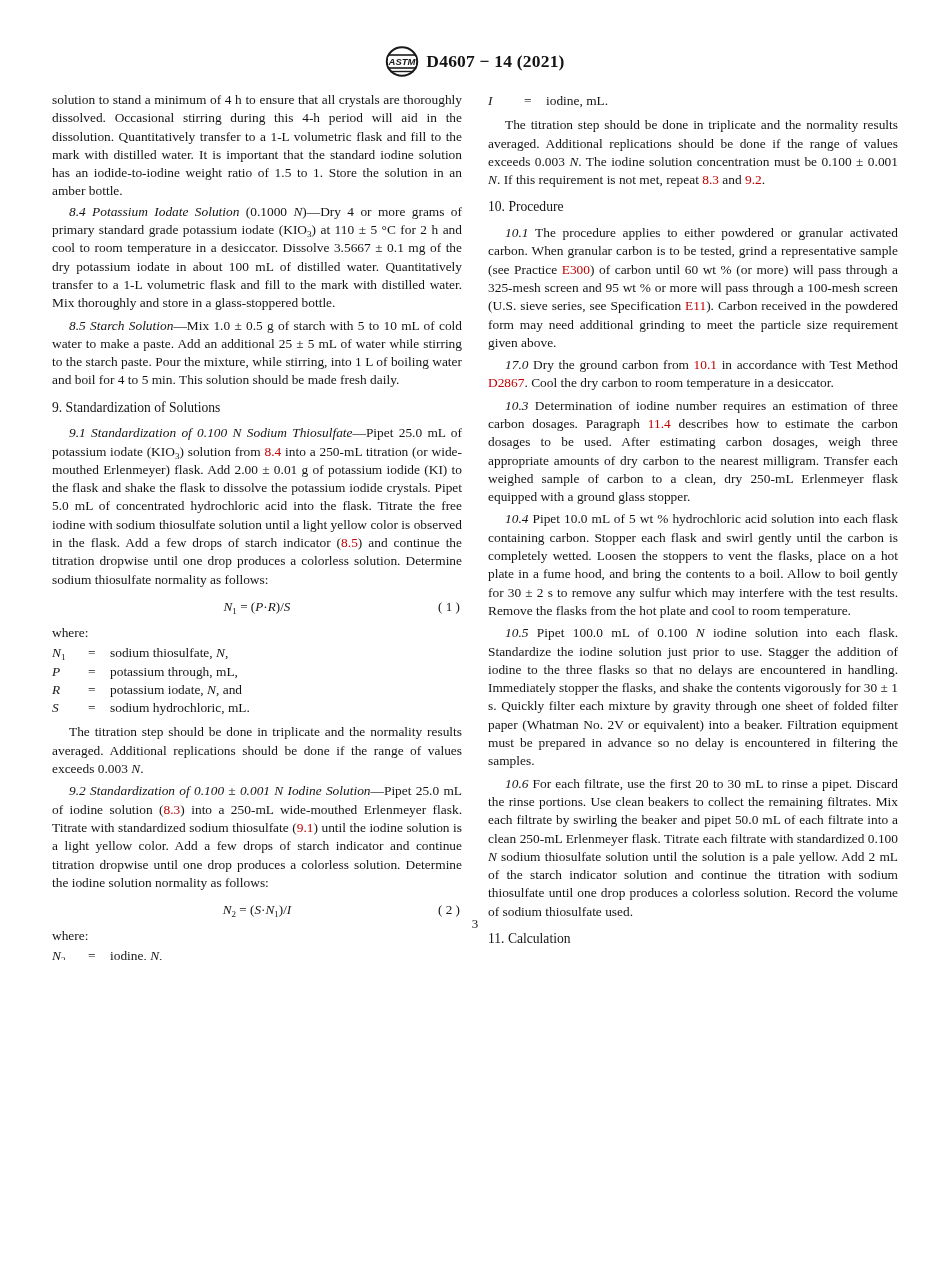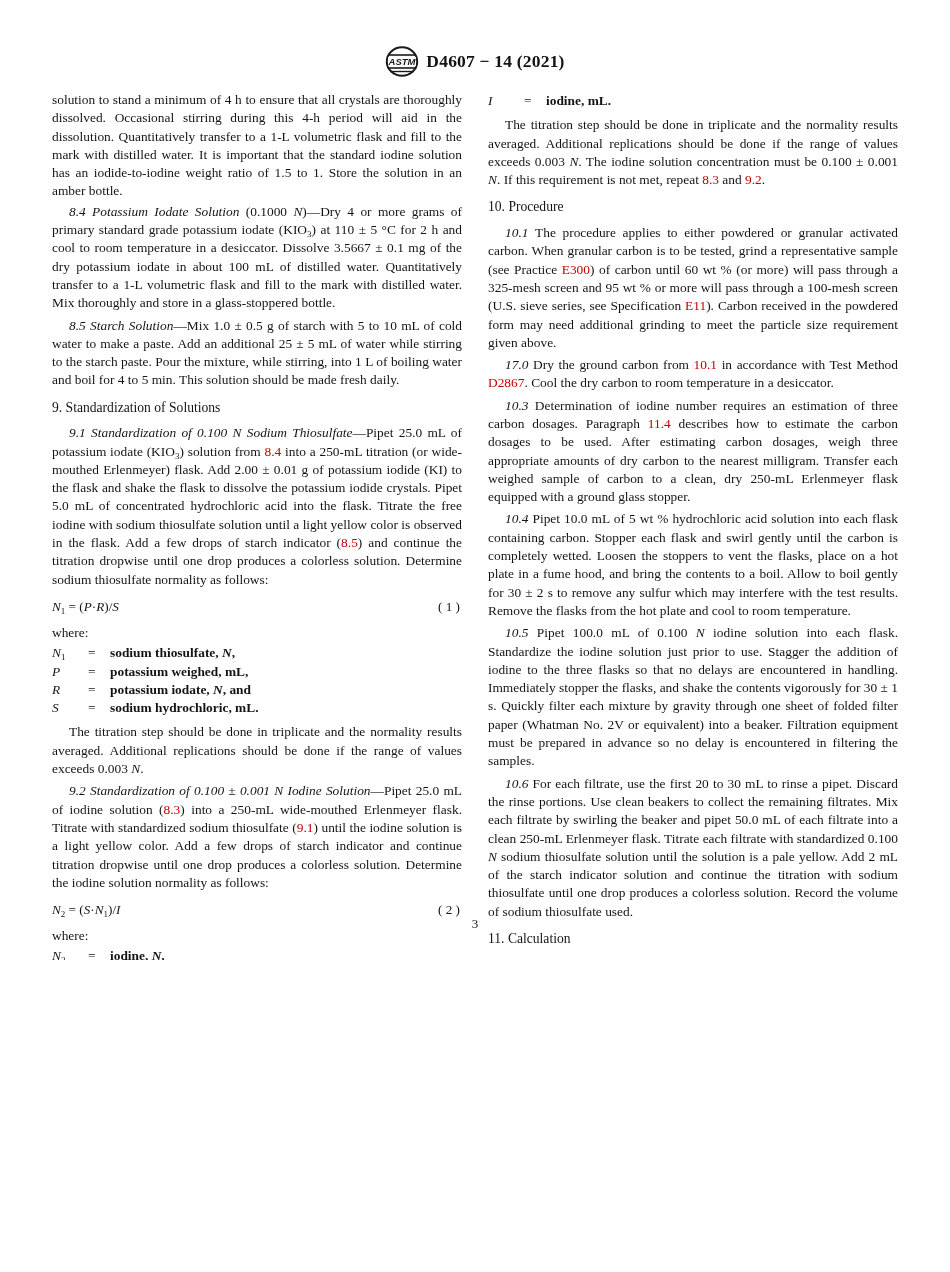--- a/index.html
+++ b/index.html
@@ -42,30 +42,30 @@
   .para { margin: 0 0 4px 0; text-indent: 17px; }
   .para.noindent { text-indent: 0; margin-bottom: 2px; }
   .sec-heading {
     font-size: 13.6px;
     font-weight: normal;
     margin: 9px 0 7px 0;
     text-align: left;
   }
   .equation {
     position: relative;
-    text-align: left;
+    text-align: center;
     margin: 9px 0 8px 0;
     font-size: 13.2px;
   }
   .eq-num { position: absolute; right: 2px; top: 0; }
   .defs { margin: 1px 0 6px 0; }
   .def-row { display: flex; text-align: left; }
   .def-sym { width: 36px; flex: 0 0 36px; }
   .def-eq { width: 22px; flex: 0 0 22px; }
-  .def-text { flex: 1; font-weight: bold; }
+  .def-text { flex: 1; }
   .r-i { font-style: italic; }
   .r-l { color: var(--link-color, #c00000); cursor: pointer; }
   .r-sub { font-size: 0.68em; vertical-align: -0.32em; line-height: 0; }
   .footer {
     position: absolute;
     bottom: 28px; left: 0; right: 0;
     text-align: center;
     font-size: 13px;
   }
 </style>
@@ -99,21 +99,21 @@
         <p class="para noindent">where:</p>
         <div class="defs">
           <div class="def-row">
             <span class="def-sym"><span class="r-i">N</span><span class="r-sub">1</span></span>
             <span class="def-eq">=</span>
             <span class="def-text">sodium thiosulfate, <span class="r-i">N</span>,</span>
           </div>
           <div class="def-row">
             <span class="def-sym"><span class="r-i">P</span></span>
             <span class="def-eq">=</span>
-            <span class="def-text">potassium weighed, mL,</span>
+            <span class="def-text">potassium through, mL,</span>
           </div>
           <div class="def-row">
             <span class="def-sym"><span class="r-i">R</span></span>
             <span class="def-eq">=</span>
             <span class="def-text">potassium iodate, <span class="r-i">N</span>, and</span>
           </div>
           <div class="def-row">
             <span class="def-sym"><span class="r-i">S</span></span>
             <span class="def-eq">=</span>
             <span class="def-text">sodium hydrochloric, mL.</span>

